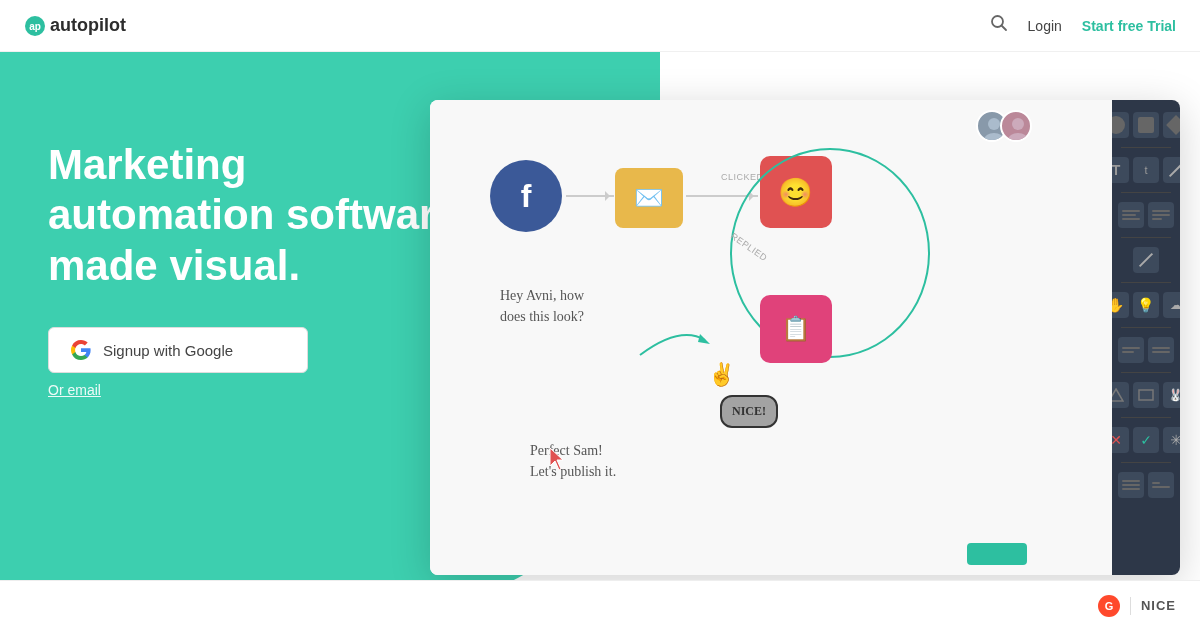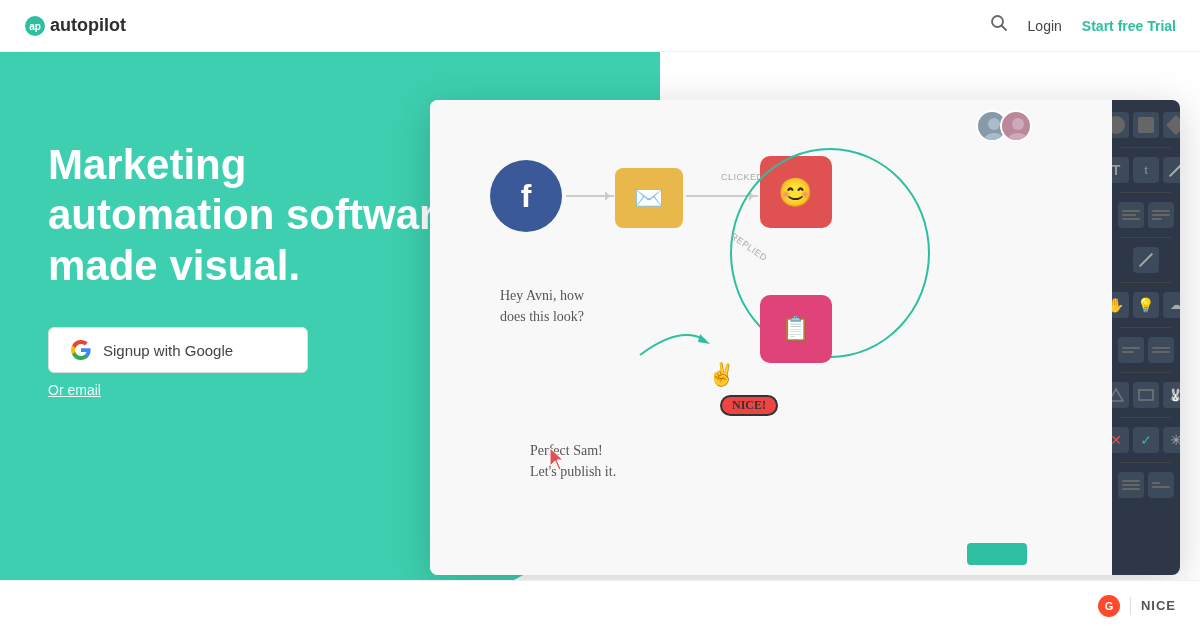--- a/index.html
+++ b/index.html
@@ -165,22 +165,22 @@
     }
     .annotation-2 {
       position: absolute; top: 340px; left: 100px;
       font-size: 14px; color: #555; font-family: 'Comic Sans MS', cursive;
       line-height: 1.5;
     }
 
     
     .nice-badge {
       position: absolute; top: 295px; left: 290px;
-      border: 2px solid #333; border-radius: 12px; padding: 1px 10px;
-      font-size: 12px; font-weight: 700; color: #333; background: #ef4444;
+      border: 2px solid #333; border-radius: 12px; padding: 7px 10px;
+      font-size: 12px; font-weight: 700; color: #333; background: #a3a3a3;
       font-family: 'Comic Sans MS', cursive;
     }
     .peace-sign {
       position: absolute; top: 262px; left: 278px;
       font-size: 22px;
     }
 
     
     .arrow-annotation {
       position: absolute; top: 220px; left: 200px;

